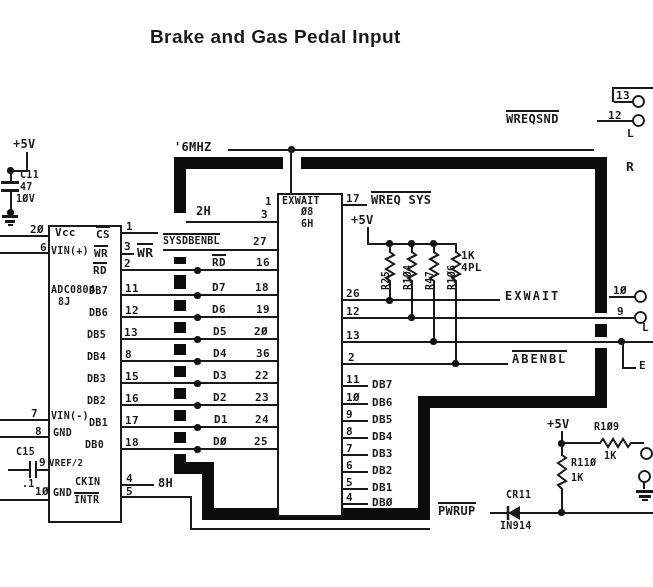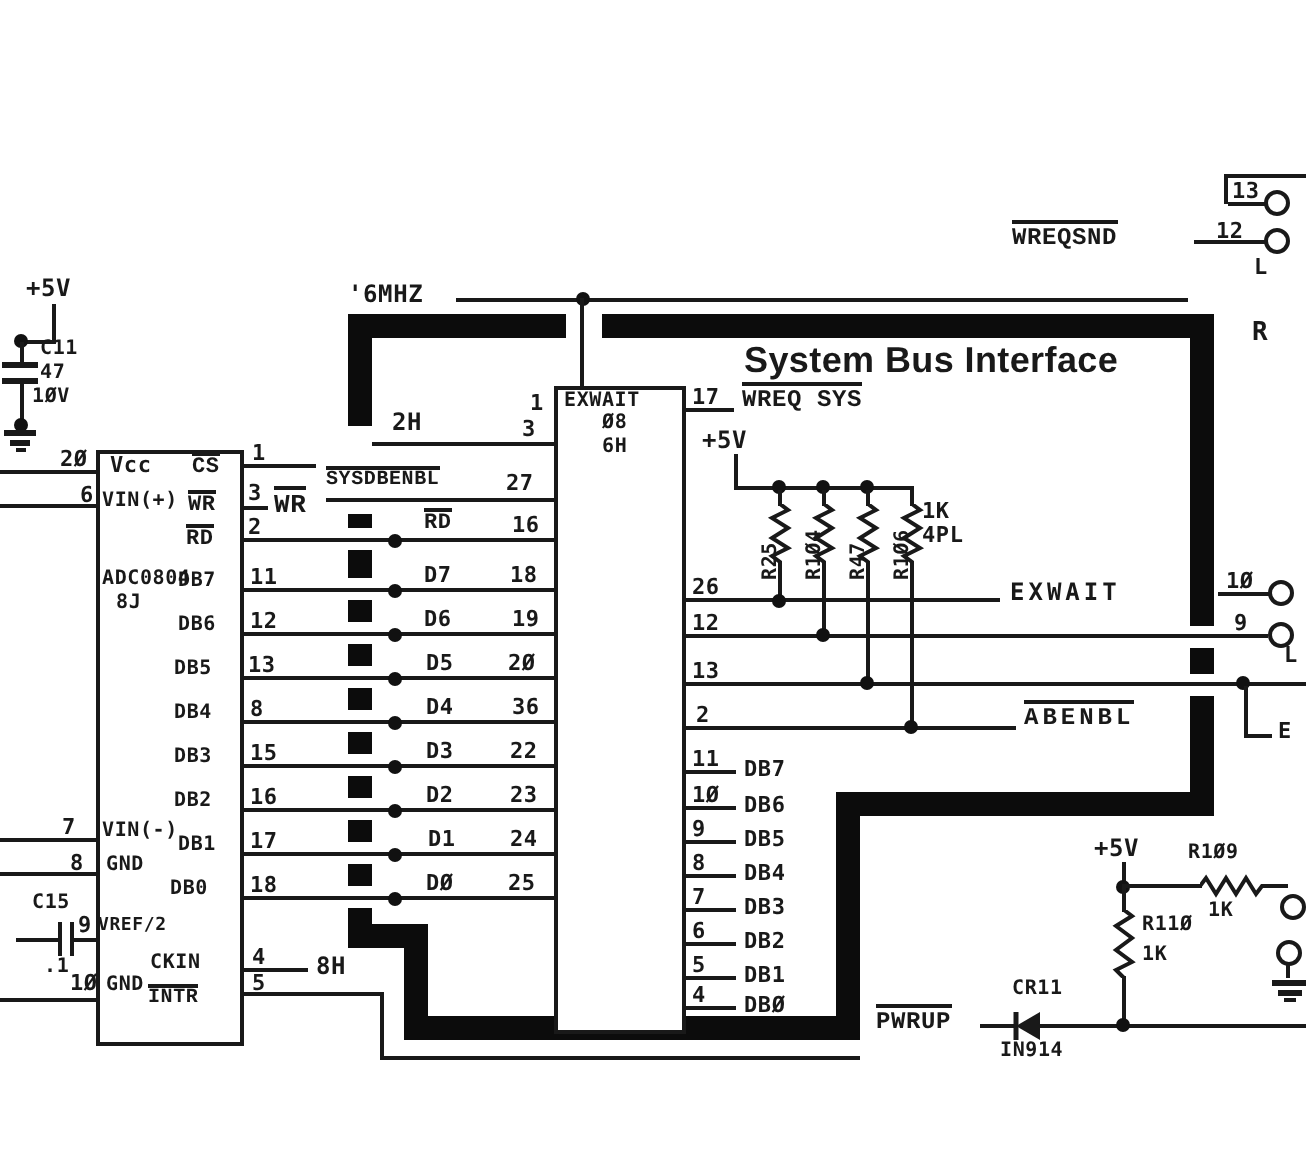--- a/index.html
+++ b/index.html
@@ -3,21 +3,21 @@
 <meta charset="utf-8">
 <style>
   html,body{margin:0;padding:0;background:#e8e8e8;}
   #stage{position:relative;width:653px;height:587px;background:#ffffff;overflow:hidden;
          font-family:"DejaVu Sans Mono",monospace;color:#191919;}
   .t{position:absolute;font:700 11px "DejaVu Sans Mono",monospace;color:#191919;
      white-space:nowrap;letter-spacing:.3px;line-height:1;}
   .s9{font-size:9px}.s10{font-size:10px}.s12{font-size:12px}.s13{font-size:13px}
   .big{font:700 19px "Liberation Sans",sans-serif;letter-spacing:.4px;}
   .sec{font:700 18px "Liberation Sans",sans-serif;letter-spacing:.2px;}
-  .ov{border-top:2px solid #191919;padding-top:1px;display:inline-block;font-family:Liberation Mono, monospace;}
+  .ov{border-top:2px solid #191919;padding-top:1px;display:inline-block;}
   .ls2{letter-spacing:2px;}
   .w{position:absolute;background:#191919;}
   .bar{position:absolute;background:#0c0c0c;z-index:1;}
   .gap{position:absolute;background:#ffffff;z-index:2;}
   .dot{position:absolute;width:7px;height:7px;border-radius:50%;background:#111;z-index:4;}
   .box{position:absolute;border:2.5px solid #191919;background:#fff;box-sizing:border-box;z-index:3;}
   .bub{position:absolute;width:9px;height:9px;border:2px solid #191919;border-radius:50%;background:#fff;z-index:4;}
   .vt{transform:rotate(-90deg);transform-origin:left top;}
   svg.sym{position:absolute;z-index:4;}
   .w,.t{z-index:4;}
@@ -43,21 +43,21 @@
   <div class="gap" style="left:171px;top:311px;width:18px;height:11px"></div>
   <div class="gap" style="left:171px;top:333px;width:18px;height:11px"></div>
   <div class="gap" style="left:171px;top:355px;width:18px;height:11px"></div>
   <div class="gap" style="left:171px;top:377px;width:18px;height:11px"></div>
   <div class="gap" style="left:171px;top:399px;width:18px;height:11px"></div>
   <div class="gap" style="left:171px;top:421px;width:18px;height:11px"></div>
   <div class="gap" style="left:171px;top:443px;width:18px;height:11px"></div>
   <div class="gap" style="left:592px;top:313px;width:18px;height:11px"></div>
   <div class="gap" style="left:592px;top:337px;width:18px;height:11px"></div>
 
-  <div class="t sec" style="left:372px;top:170px">System Bus Interface</div>
+  <div class="t big" style="left:150px;top:26px">Brake and Gas Pedal Input</div>
 
   <div class="t s12" style="left:13px;top:138px">+5V</div>
   <div class="w" style="left:26px;top:152px;width:2px;height:19px"></div>
   <div class="w" style="left:10px;top:170px;width:18px;height:2px"></div>
   <div class="dot" style="left:7px;top:167px"></div>
   <div class="w" style="left:10px;top:171px;width:2px;height:10px"></div>
   <div class="w" style="left:1px;top:181px;width:18px;height:3px"></div>
   <div class="w" style="left:1px;top:189px;width:18px;height:3px"></div>
   <div class="w" style="left:10px;top:192px;width:2px;height:20px"></div>
   <div class="dot" style="left:7px;top:209px"></div>

